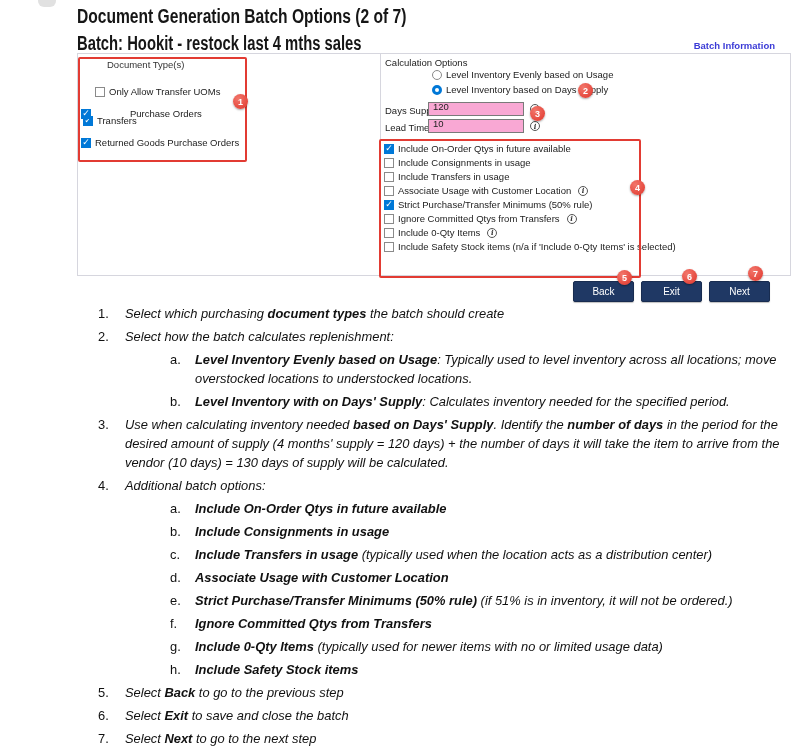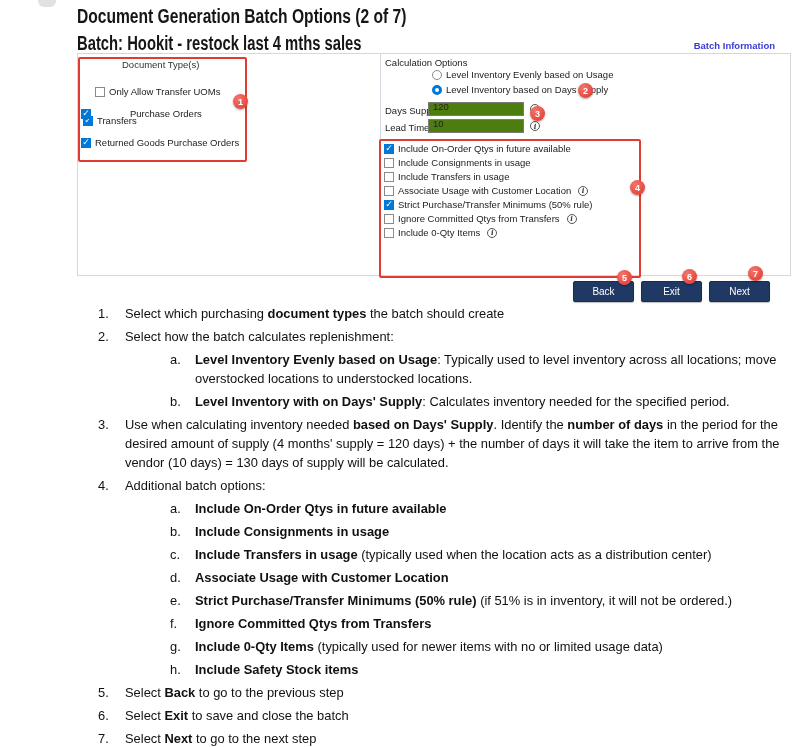--- a/index.html
+++ b/index.html
@@ -35,21 +35,21 @@
       display:inline-flex;align-items:center;justify-content:center;flex:0 0 auto;cursor:pointer;}
   .cb.on{background:#0078d7;border-color:#0078d7;}
   .cb.on::after{content:"✓";color:#fff;font:bold 9px "DejaVu Sans",sans-serif;line-height:1;}
   .cb-label{font-size:9.5px;color:#222;}
   .radio{width:10px;height:10px;border-radius:50%;border:1px solid #8a8a8a;background:#fff;
          box-sizing:border-box;flex:0 0 auto;cursor:pointer;}
   .radio.sel{border:3px solid #0078d7;}
   .info{width:10px;height:10px;border:1px solid #555;border-radius:50%;box-sizing:border-box;
         display:inline-flex;align-items:center;justify-content:center;flex:0 0 auto;
         font:italic bold 7px "DejaVu Serif",serif;color:#333;margin-left:3px;}
-  .field-input{position:absolute;width:96px;height:14px;border:1px solid #7a7a7a;background:#4d7c0f;
+  .field-input{position:absolute;width:96px;height:14px;border:1px solid #7a7a7a;background:#f9a8d4;
                font:9.5px "Liberation Sans",sans-serif;color:#222;padding:0 0 6px 4px;box-sizing:border-box;}
   .or-text{font-size:9.5px;color:#222;height:11px;margin-bottom:2px;}
 
   #doc-type-rows{position:absolute;left:81px;top:57px;width:160px;height:100px;}
   #option-rows{position:absolute;left:384px;top:143px;width:250px;}
   #buttons-row button{position:absolute;width:61px;height:21px;background:#1f3864;color:#fff;
       border:1px solid #182c50;border-radius:2px;font:10px "Liberation Sans",sans-serif;
       cursor:pointer;box-shadow:0 1px 1px rgba(0,0,0,.25);z-index:2;}
 
   .badge{position:absolute;width:15px;height:15px;border-radius:50%;
@@ -57,40 +57,40 @@
          color:#fff;display:flex;align-items:center;justify-content:center;
          font:bold 9px "Liberation Sans",sans-serif;box-shadow:0 1px 2px rgba(0,0,0,.35);z-index:6;}
 
   
   #instructions{position:absolute;left:98px;top:304px;width:684px;
                 font-size:12.9px;line-height:19px;color:#111;}
   .instr{display:flex;margin-bottom:4px;}
   .instr.lvl1{margin-left:72px;}
   .instr .marker{flex:0 0 27px;}
   .instr.lvl1 .marker{flex:0 0 25px;}
-  .instr .txt{flex:1 1 auto;}
+  .instr .txt{flex:1 1 auto;font-style:italic;}
   .txt b{font-weight:bold;}
 </style>
 </head>
 <body>
 
 <div class="page">
   <div class="artifact"></div>
   <div class="h-title">Document Generation Batch Options (2 of 7)</div>
   <div class="h-sub">Batch: Hookit - restock last 4 mths sales</div>
   <a class="batch-link">Batch Information</a>
 
   <div class="panel">
     <div class="panel-divider"></div>
   </div>
 
   <div class="redbox b1"></div>
   <div class="redbox b2"></div>
 
-  <div class="dlg-label" style="left:98px;top:59px;padding-left:24px;">Document Type(s)</div>
+  <div class="dlg-label" style="left:83px;top:59px;padding-left:24px;">Document Type(s)</div>
   <div id="doc-type-rows">
       <div class="cb-row" style="top: 13px; left: 2px; margin-top: 45px;">
         <span class="cb on"></span>
         <span class="cb-label">Transfers</span>
       </div>
       <div class="cb-row" style="top: 29px; left: 14px; align-items: center;">
         <span class="cb"></span>
         <span class="cb-label">Only Allow Transfer UOMs</span>
       </div>
       <div class="cb-row" style="top: 51px; left: 0px; gap: 39px;">
@@ -130,20 +130,24 @@
       </div>
       <div class="flow-row">
         <span class="cb"></span>
         <span class="cb-label">Ignore Committed Qtys from Transfers</span>
         <span class="info">i</span>
       </div>
       <div class="flow-row">
         <span class="cb"></span>
         <span class="cb-label">Include 0-Qty Items</span>
         <span class="info">i</span>
+      </div>
+      <div class="flow-row">
+        <span class="cb"></span>
+        <span class="cb-label">Include Safety Stock items (n/a if 'Include 0-Qty Items' is selected)</span>
       </div>
     </div>
 
   <div id="buttons-row">
       <button style="left: 573px; top: 281px;">Back</button>
       <button style="left: 641px; top: 281px;">Exit</button>
       <button style="left: 709px; top: 281px;">Next</button>
     </div>
 
   <div id="badges">

